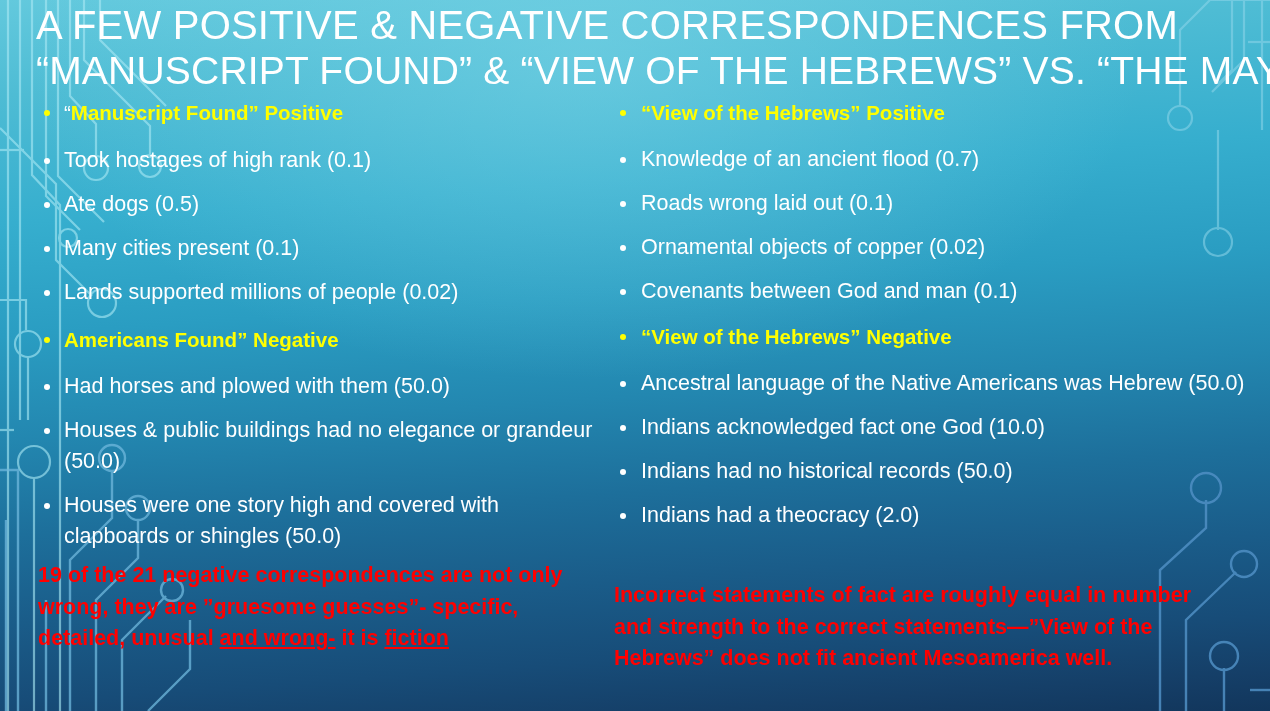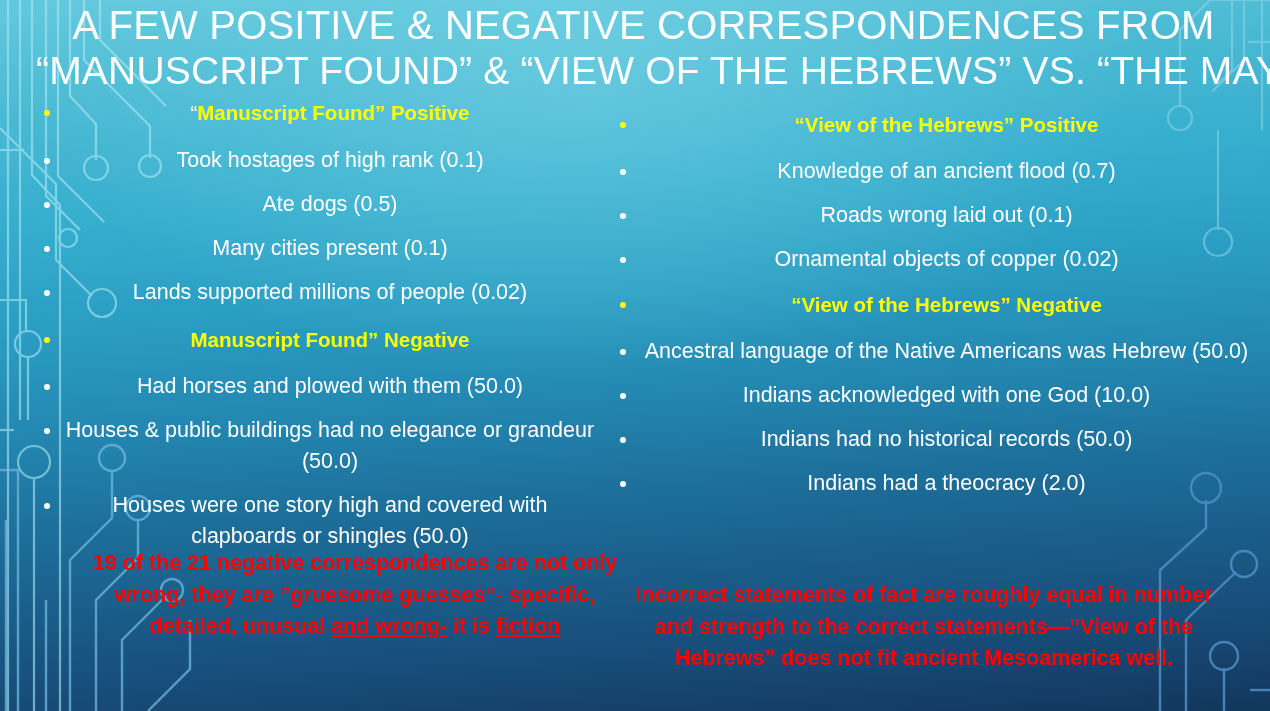--- a/index.html
+++ b/index.html
@@ -30,21 +30,20 @@
   #circuitry {
     position: absolute;
     inset: 0;
     width: 1270px;
     height: 711px;
     pointer-events: none;
   }
   .content {
     position: absolute;
     inset: 0;
-    text-align: center;
   }
 
   
   .title {
     position: absolute;
     left: 36px;
     top: 2px;
     width: 1215px;
     color: #ffffff;
     font-size: 40px;
@@ -56,21 +55,21 @@
   }
   .title-line { display: block; white-space: nowrap; }
   .title-line.l2 { font-size: 39px; }
 
   
   .col {
     position: absolute;
     top: 97px;
   }
   .col-left  { left: 36px;  width: 560px; }
-  .col-right { left: 612px; width: 640px; margin-top: 12px; }
+  .col-right { left: 612px; width: 640px; }
 
   .bullet-item {
     position: relative;
     display: block;
     padding-left: 28px;
     margin: 0 0 13px 0;
     color: #ffffff;
     font-size: 21.5px;
     line-height: 31px;
     font-weight: 400;
@@ -102,21 +101,21 @@
 
   
   .redtext {
     position: absolute;
     color: #ff0000;
     font-weight: bold;
     font-size: 21.5px;
     line-height: 31.5px;
   }
   .redtext u { text-decoration: underline; }
-  .red-left  { left: 38px;  top: 548px; width: 570px; margin-left: 32px; }
+  .red-left  { left: 38px;  top: 560px; width: 570px; }
   .red-right { left: 614px; top: 580px; width: 620px; }
 </style>
 </head>
 <body>
 
 <div id="slide">
 
   <svg id="circuitry" viewBox="0 0 1270 711" xmlns="http://www.w3.org/2000/svg">
     <g fill="none" stroke="#a8e8f4" stroke-width="2.2" opacity="0.62">
 
@@ -194,43 +193,44 @@
 
     <div class="col col-left">
       <div class="bullet-item header i0">
         <span class="openq">“</span><span>Manuscript Found” Positive</span>
       </div>
       <div class="bullet-item i1">Took hostages of high rank (0.1)</div>
       <div class="bullet-item i2">Ate dogs (0.5)</div>
       <div class="bullet-item i3">Many cities present (0.1)</div>
       <div class="bullet-item i4x">Lands supported millions of people (0.02)</div>
       <div class="bullet-item header i4">
-        <span class="openq"></span><span>Manuscript Found” Negative</span>
+        <span class="openq"></span><span>Americans Found” Negative</span>
       </div>
       <div class="bullet-item i6">Had horses and plowed with them (50.0)</div>
       <div class="bullet-item i7">Houses &amp; public buildings had no elegance or grandeur (50.0)</div>
       <div class="bullet-item i8">Houses were one story high and covered with clapboards or shingles (50.0)</div>
     </div>
 
     <div class="redtext red-left">
       <span>19 of the 21 negative correspondences are not only wrong, they are ”gruesome guesses”- specific, detailed, unusual </span><u>and wrong-</u><span> it is </span><u>fiction</u>
     </div>
 
     <div class="col col-right">
       <div class="bullet-item header i0">
         <span>“View of the Hebrews” Positive</span>
       </div>
       <div class="bullet-item i1">Knowledge of an ancient flood (0.7)</div>
       <div class="bullet-item i2">Roads wrong laid out (0.1)</div>
       <div class="bullet-item i3">Ornamental objects of copper (0.02)</div>
+      <div class="bullet-item i3b">Covenants between God and man (0.1)</div>
       <div class="bullet-item header i4">
         <span>“View of the Hebrews” Negative</span>
       </div>
       <div class="bullet-item i6">Ancestral language of the Native Americans was Hebrew (50.0)</div>
-      <div class="bullet-item i7">Indians acknowledged with one God (10.0)</div>
+      <div class="bullet-item i7">Indians acknowledged fact one God (10.0)</div>
       <div class="bullet-item i8">Indians had no historical records (50.0)</div>
       <div class="bullet-item i9">Indians had a theocracy (2.0)</div>
     </div>
 
     <div class="redtext red-right">Incorrect statements of fact are roughly equal in number and strength to the correct statements—”View of the Hebrews” does not fit ancient Mesoamerica well.</div>
 
   </div>
 </div>
 
 </body></html>

